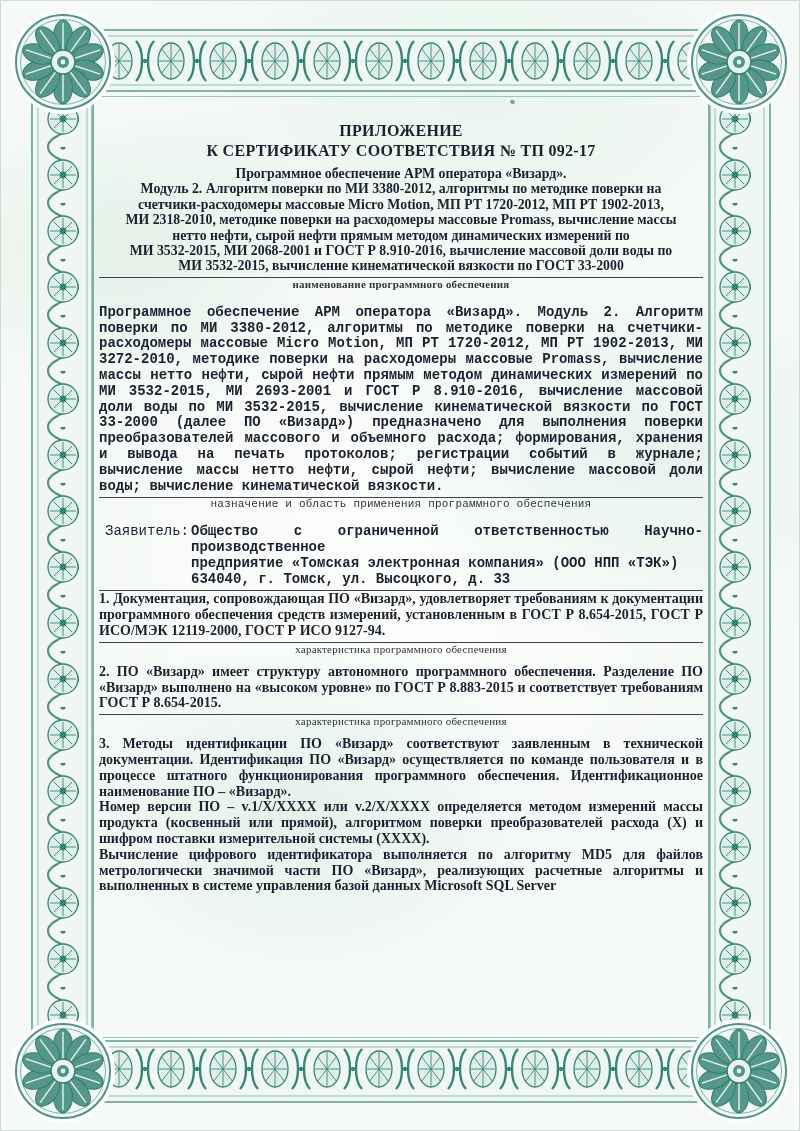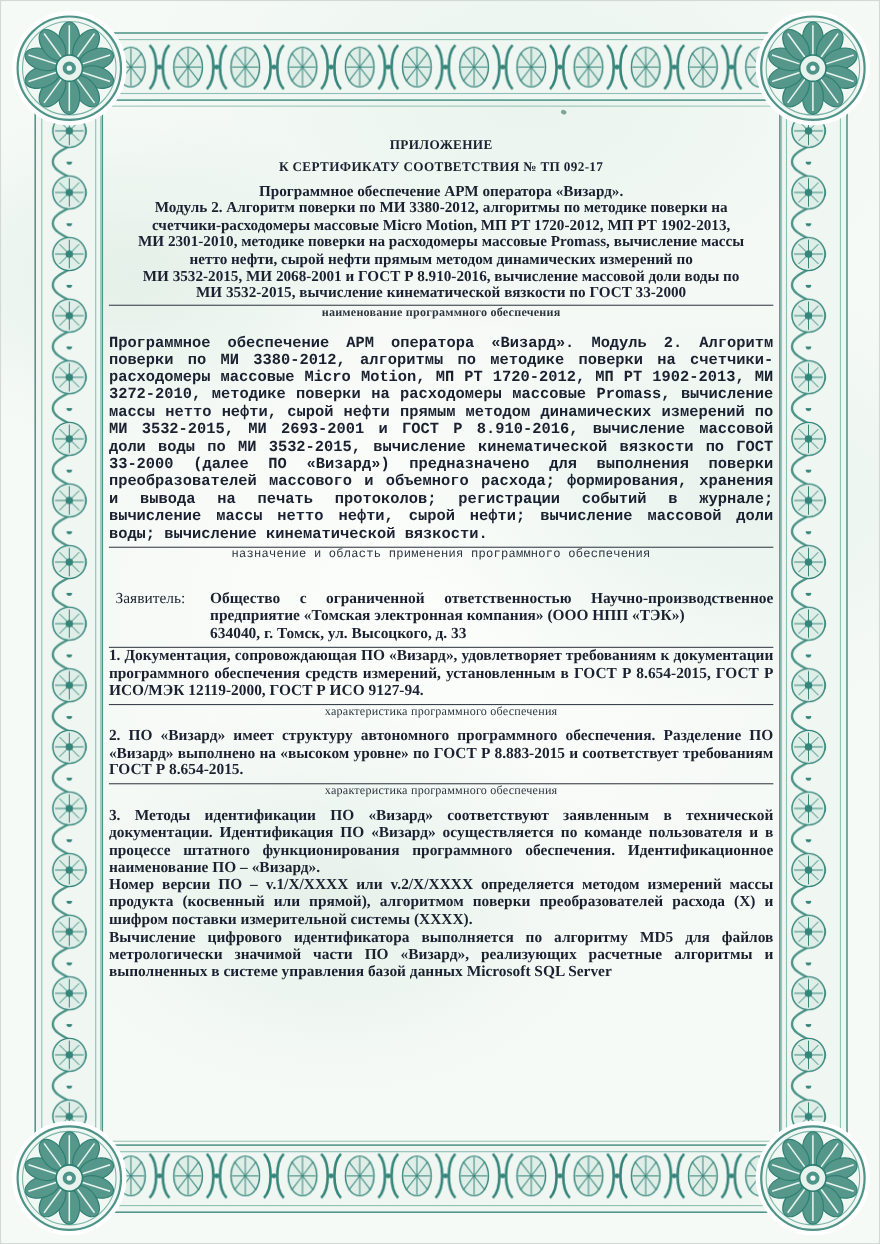--- a/index.html
+++ b/index.html
@@ -16,28 +16,28 @@
       radial-gradient(ellipse 420px 420px at 50% 50%, rgba(253,255,253,.8), transparent 75%);
     border:1px solid #d3dad3;
     box-sizing:border-box;
     font-family:"Liberation Serif","DejaVu Serif",serif;
     color:#1b2130;
   }
   .border-svg{position:absolute;left:0;top:0;}
   .content{
     position:absolute;left:98px;top:120px;width:604px;
   }
-  .title-block{text-align:center;font-weight:bold;font-size:12px;line-height:20px;letter-spacing:.3px;}
+  .title-block{text-align:center;font-weight:bold;font-size:16px;line-height:20px;letter-spacing:.3px;}
   .program-block{margin-top:5px;text-align:center;font-weight:bold;font-size:13.8px;line-height:15.4px;}
   .program-block .pn-line{white-space:nowrap;}
   .rule{border-top:1.2px solid #3d434c;margin-top:3px;}
   .caption{text-align:center;font-size:11px;line-height:13px;color:#2e3640;letter-spacing:.2px;}
   .para{font-weight:bold;font-size:14px;line-height:15.8px;text-align:justify;}
   .purpose-block{margin-top:14px;font-family:Liberation Mono, monospace;}
-  .applicant-block{margin-top:26px;}
+  .applicant-block{margin-top:12px;font-family:Liberation Mono, monospace;}
   .applicant-row{display:flex;font-size:14px;line-height:16px;}
   .applicant-label{width:92px;flex:0 0 92px;font-weight:normal;padding-left:6px;box-sizing:border-box;}
   .applicant-body{flex:1;font-weight:bold;}
   .applicant-line1{text-align:justify;text-align-last:justify;}
   .applicant-line3{text-align:left;}
   .section-block{margin-top:8px;}
   .section-1{margin-top:0;}
   .s3-para{margin:0;}
   .speck{
     position:absolute;left:509px;top:99px;width:5px;height:4px;
@@ -143,21 +143,21 @@
 
     <div class="title-block">
       <div>ПРИЛОЖЕНИЕ</div>
       <div>К СЕРТИФИКАТУ СООТВЕТСТВИЯ № ТП 092-17</div>
     </div>
 
     <div class="program-block">
       <div class="pn-line">Программное обеспечение АРМ оператора «Визард».</div>
       <div class="pn-line">Модуль 2. Алгоритм поверки по МИ 3380-2012, алгоритмы по методике поверки на</div>
       <div class="pn-line">счетчики-расходомеры массовые Micro Motion, МП РТ 1720-2012, МП РТ 1902-2013,</div>
-      <div class="pn-line">МИ 2301-2010, методике поверки на расходомеры массовые Promass, вычисление массы</div>
+      <div class="pn-line">МИ 2318-2010, методике поверки на расходомеры массовые Promass, вычисление массы</div>
       <div class="pn-line">нетто нефти, сырой нефти прямым методом динамических измерений по</div>
       <div class="pn-line">МИ 3532-2015, МИ 2068-2001 и ГОСТ Р 8.910-2016, вычисление массовой доли воды по</div>
       <div class="pn-line">МИ 3532-2015, вычисление кинематической вязкости по ГОСТ 33-2000</div>
       <div class="rule"></div>
       <div class="caption">наименование программного обеспечения</div>
     </div>
 
     <div class="purpose-block">
       <div class="para">Программное обеспечение АРМ оператора «Визард». Модуль 2. Алгоритм поверки по МИ 3380-2012, алгоритмы по методике поверки на счетчики-расходомеры массовые Micro Motion, МП РТ 1720-2012, МП РТ 1902-2013, МИ 3272-2010, методике поверки на расходомеры массовые Promass, вычисление массы нетто нефти, сырой нефти прямым методом динамических измерений по МИ 3532-2015, МИ 2693-2001 и ГОСТ Р 8.910-2016, вычисление массовой доли воды по МИ 3532-2015, вычисление кинематической вязкости по ГОСТ 33-2000 (далее ПО «Визард») предназначено для выполнения поверки преобразователей массового и объемного расхода; формирования, хранения и вывода на печать протоколов; регистрации событий в журнале; вычисление массы нетто нефти, сырой нефти; вычисление массовой доли воды; вычисление кинематической вязкости.</div>
       <div class="rule"></div>

